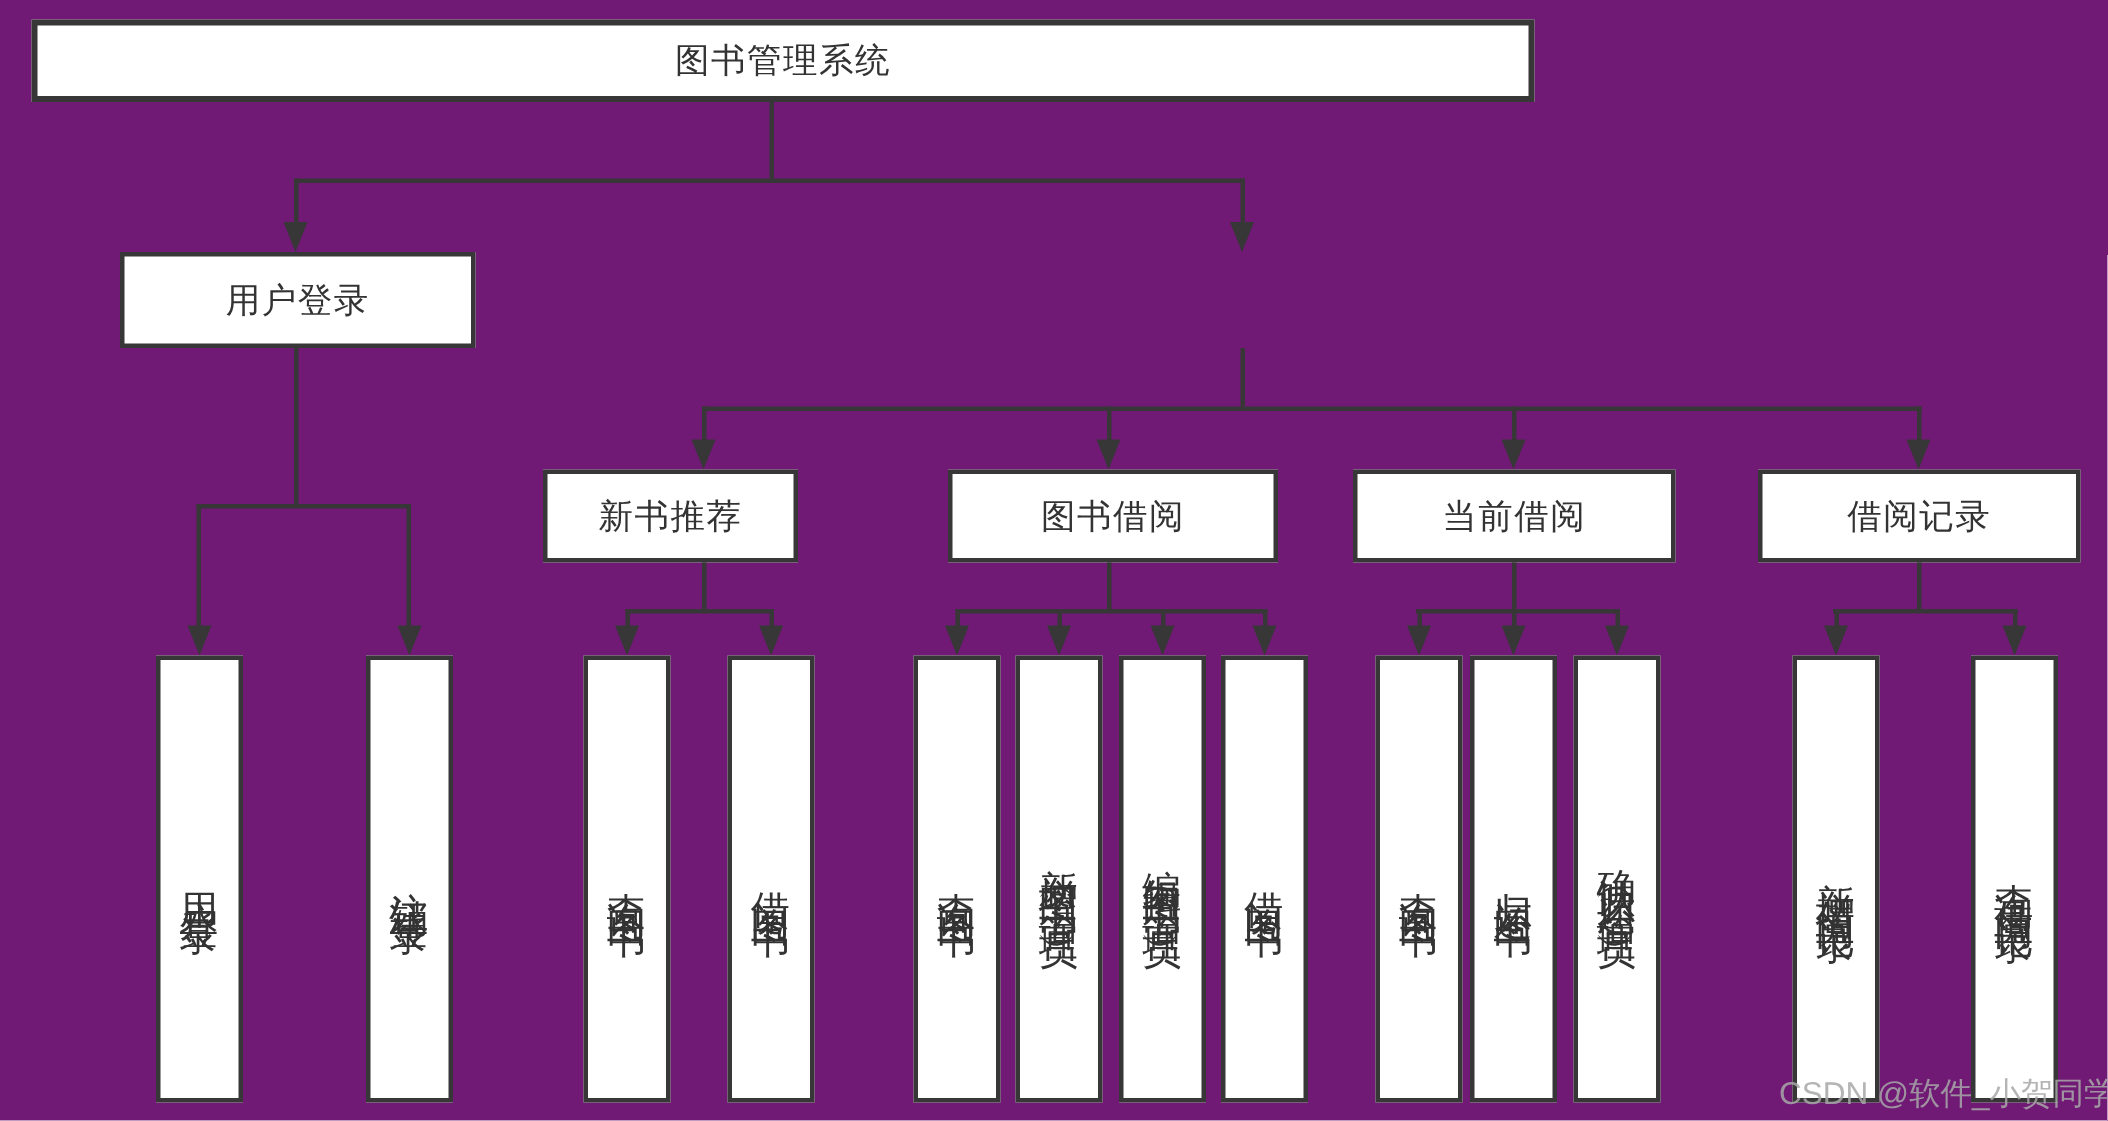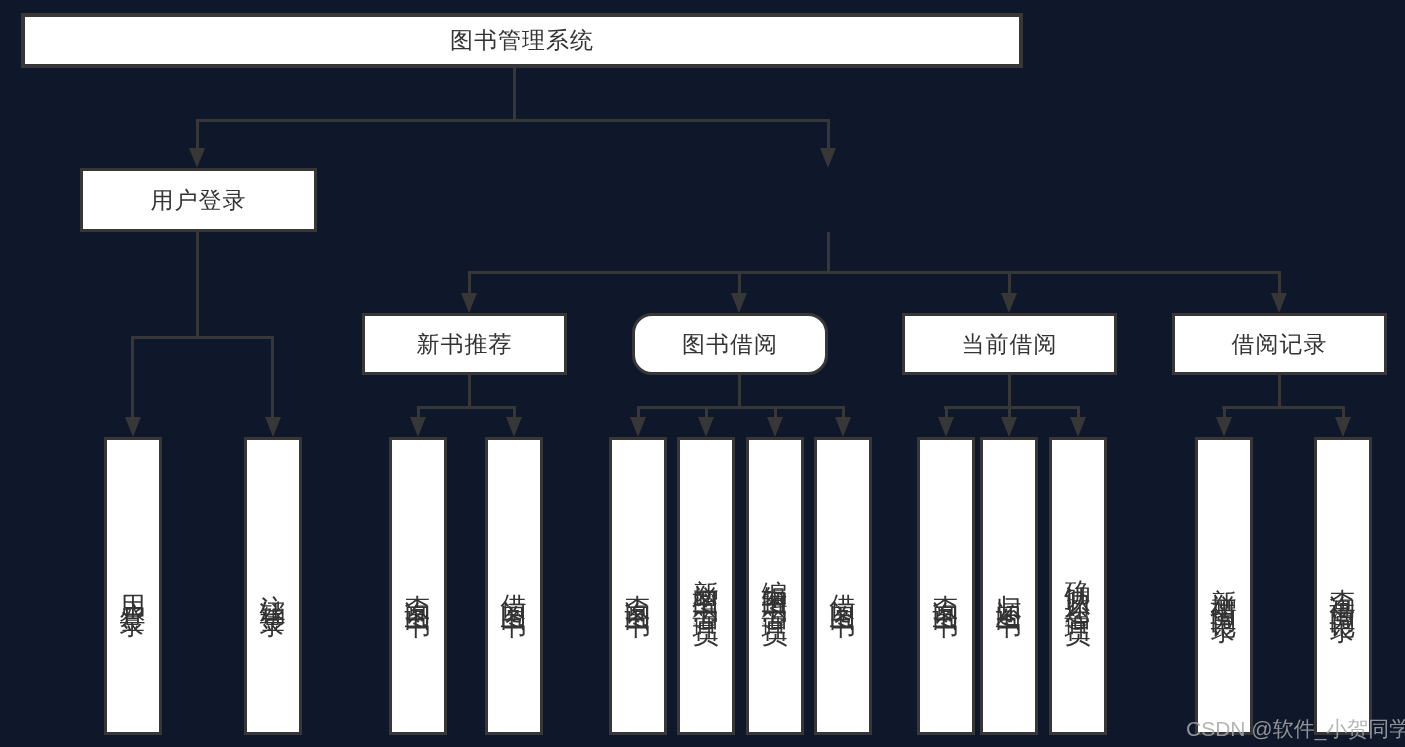--- a/index.html
+++ b/index.html
@@ -1,21 +1,21 @@
 <!DOCTYPE html>
 <html><head>
 <meta charset="utf-8">
 <style>
   html, body { margin: 0; padding: 0; background: #ffffff; }
   body { font-family: "Liberation Sans", "DejaVu Sans", sans-serif; }
   #canvas {
     position: relative;
     width: 1405px;
     height: 747px;
-    background: #0f172a;
+    background: #701a75;
     overflow: hidden;
   }
   
   .node, .leaf {
     position: absolute;
     box-sizing: border-box;
     border: 3px solid #373737;
     background: #ffffff;
     color: #333333;
     display: flex;
@@ -81,22 +81,22 @@
   <div class="hl" style="left:468px; top:271px; width:813px;"></div>
   <div class="vl" style="left:468px; top:271px; height:24px;"></div>
   <div class="ar" style="left:461px; top:293px;"></div>
   <div class="vl" style="left:738px; top:271px; height:24px;"></div>
   <div class="ar" style="left:731px; top:293px;"></div>
   <div class="vl" style="left:1008px; top:271px; height:24px;"></div>
   <div class="ar" style="left:1001px; top:293px;"></div>
   <div class="vl" style="left:1278px; top:271px; height:24px;"></div>
   <div class="ar" style="left:1271px; top:293px;"></div>
 
-  <div class="node" style="left:362px; top:313px; width:205px; height:62px;">新书推荐</div>
-  <div class="node" style="left:632px; top:313px; width:196px; height:62px;border-radius:20px;">图书借阅</div>
+  <div class="node" style="left:362px; top:313px; width:170px; height:62px;">新书推荐</div>
+  <div class="node" style="left:632px; top:313px; width:220px; height:62px;">图书借阅</div>
   <div class="node" style="left:1172px; top:313px; width:215px; height:62px;">借阅记录</div>
   <div class="node" style="left:902px; top:313px; width:215px; height:62px;">当前借阅</div>
 
   <div class="vl" style="left:468px; top:375px; height:32px;"></div>
   <div class="vl" style="left:738px; top:375px; height:32px;"></div>
   <div class="vl" style="left:1008px; top:375px; height:32px;"></div>
   <div class="vl" style="left:1278px; top:375px; height:32px;"></div>
 
   <div class="hl" style="left:417px; top:406px; width:99px;"></div>
   <div class="hl" style="left:637px; top:406px; width:208px;"></div>

